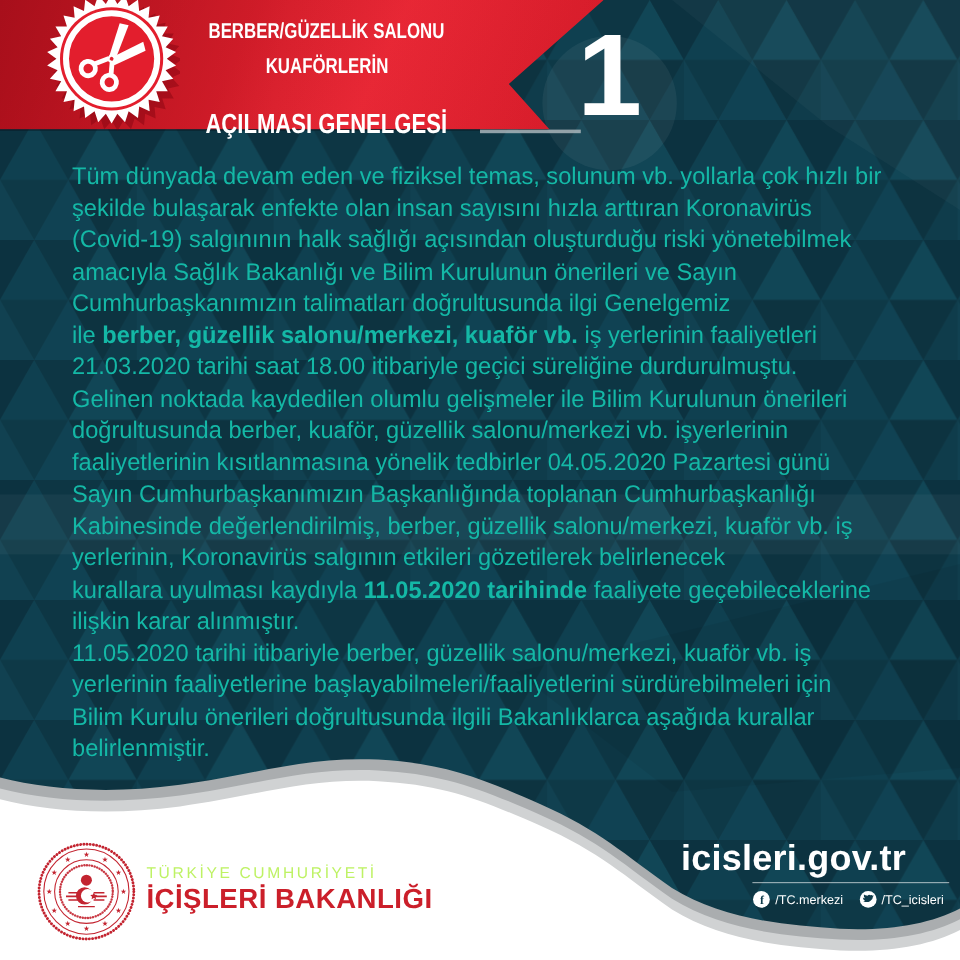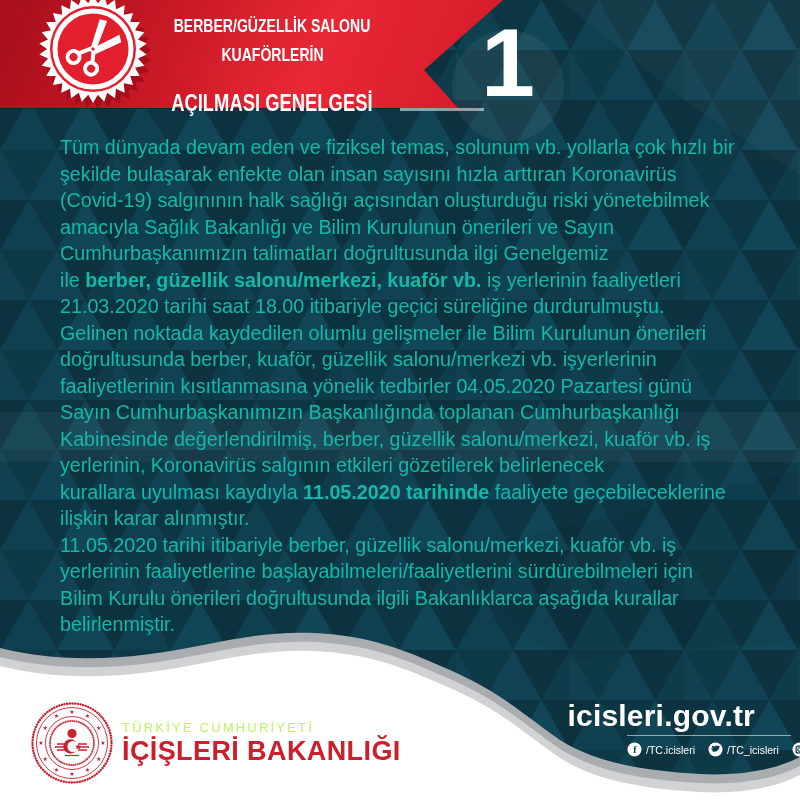--- a/index.html
+++ b/index.html
@@ -38,21 +38,21 @@
   .bodytext .line{white-space:nowrap;transform:scaleX(.985);transform-origin:0 50%;}
   .bodytext .b{font-weight:700;}
 
   
   .wave{position:absolute;left:0;top:600px;z-index:5;}
 
   
   .emblem{position:absolute;left:30px;top:701px;z-index:6;}
   .ministry{position:absolute;left:122px;top:720px;z-index:6;}
   .m1{color:#bef264;font-size:13px;letter-spacing:2.2px;white-space:nowrap;}
-  .m2{color:#cb1f2a;font-size:27px;font-weight:700;letter-spacing:.4px;white-space:nowrap;margin-top:1px;text-align:right;}
+  .m2{color:#cb1f2a;font-size:23px;font-weight:700;letter-spacing:.4px;white-space:nowrap;margin-top:1px;text-align:right;}
   .site{position:absolute;left:540px;top:699px;width:215px;text-align:right;z-index:6;
     color:#fff;font-size:30px;font-weight:700;letter-spacing:.2px;}
   .site-rule{position:absolute;left:627px;top:735px;width:164px;height:1px;
     background:rgba(255,255,255,.55);z-index:6;}
   .social{position:absolute;left:627px;top:742px;z-index:6;display:flex;gap:13px;align-items:center;}
   .social .item{display:flex;align-items:center;gap:4px;color:#fff;font-size:10.5px;white-space:nowrap;}
 </style>
 </head>
 <body>
 
@@ -182,21 +182,21 @@
   <div class="site">icisleri.gov.tr</div>
   <div class="site-rule"></div>
   <div class="social" id="social-row">
       <div class="item">
         <span>
           <svg width="15" height="15" viewBox="-7.5 -7.5 15 15">
             <circle r="7" fill="#fff"></circle>
             <text x="0.4" y="3.6" font-size="10" font-weight="bold" text-anchor="middle" fill="#0e3b4a" font-family="Liberation Serif, serif">f</text>
           </svg>
         </span>
-        <span>/TC.icisleri</span>
+        <span>/TC.merkezi</span>
       </div>
       <div class="item">
         <span>
           <svg width="15" height="15" viewBox="-7.5 -7.5 15 15">
             <circle r="7" fill="#fff"></circle>
             <path d="M-4,1.5 Q-1,3 1.5,1.5 Q4,0 4,-2.5 L5,-3.2 L3.8,-3 Q3,-4 2,-3.5 Q0.5,-4.5 -0.5,-3 Q-2.5,-3.2 -3.6,-4 Q-4,-2 -2.5,-1 Q-3.8,-1 -4.5,-1.6 Q-4.2,0.6 -2.4,0.8 Q-3.3,1.3 -4,1.5 Z" fill="#0e3b4a"></path>
           </svg>
         </span>
         <span>/TC_icisleri</span>
       </div>

